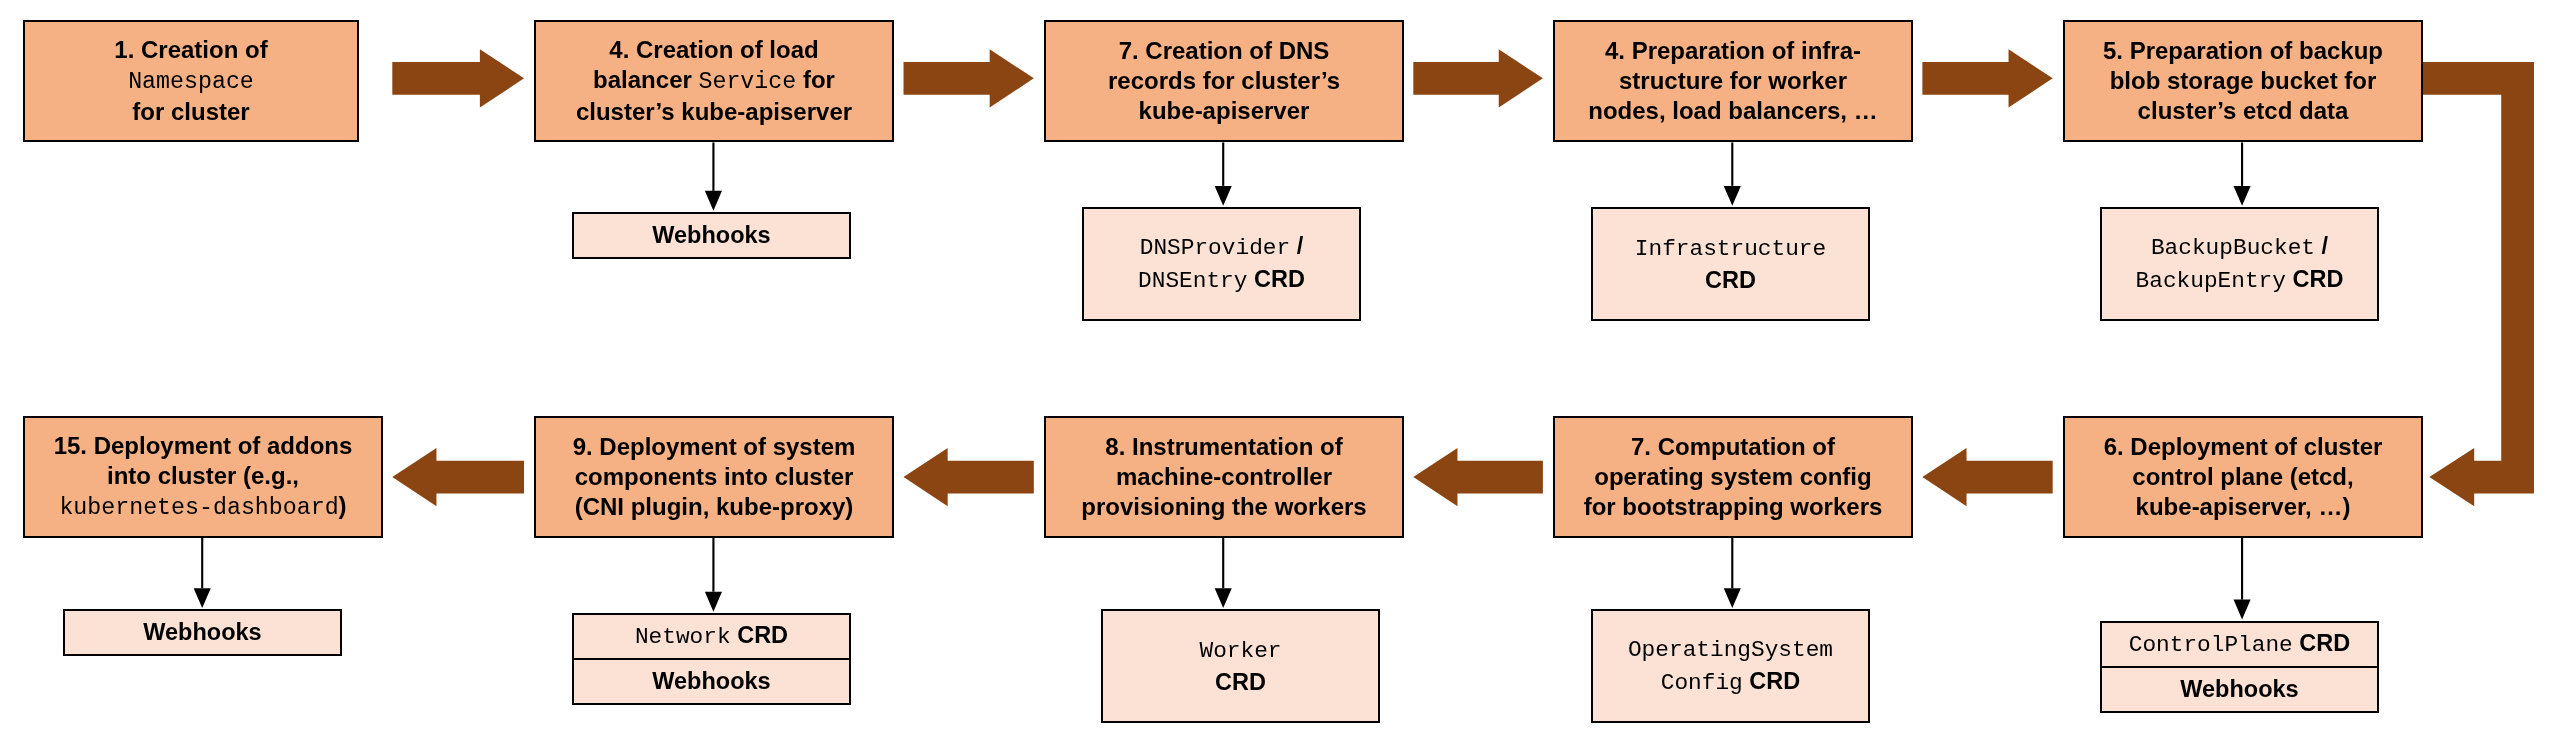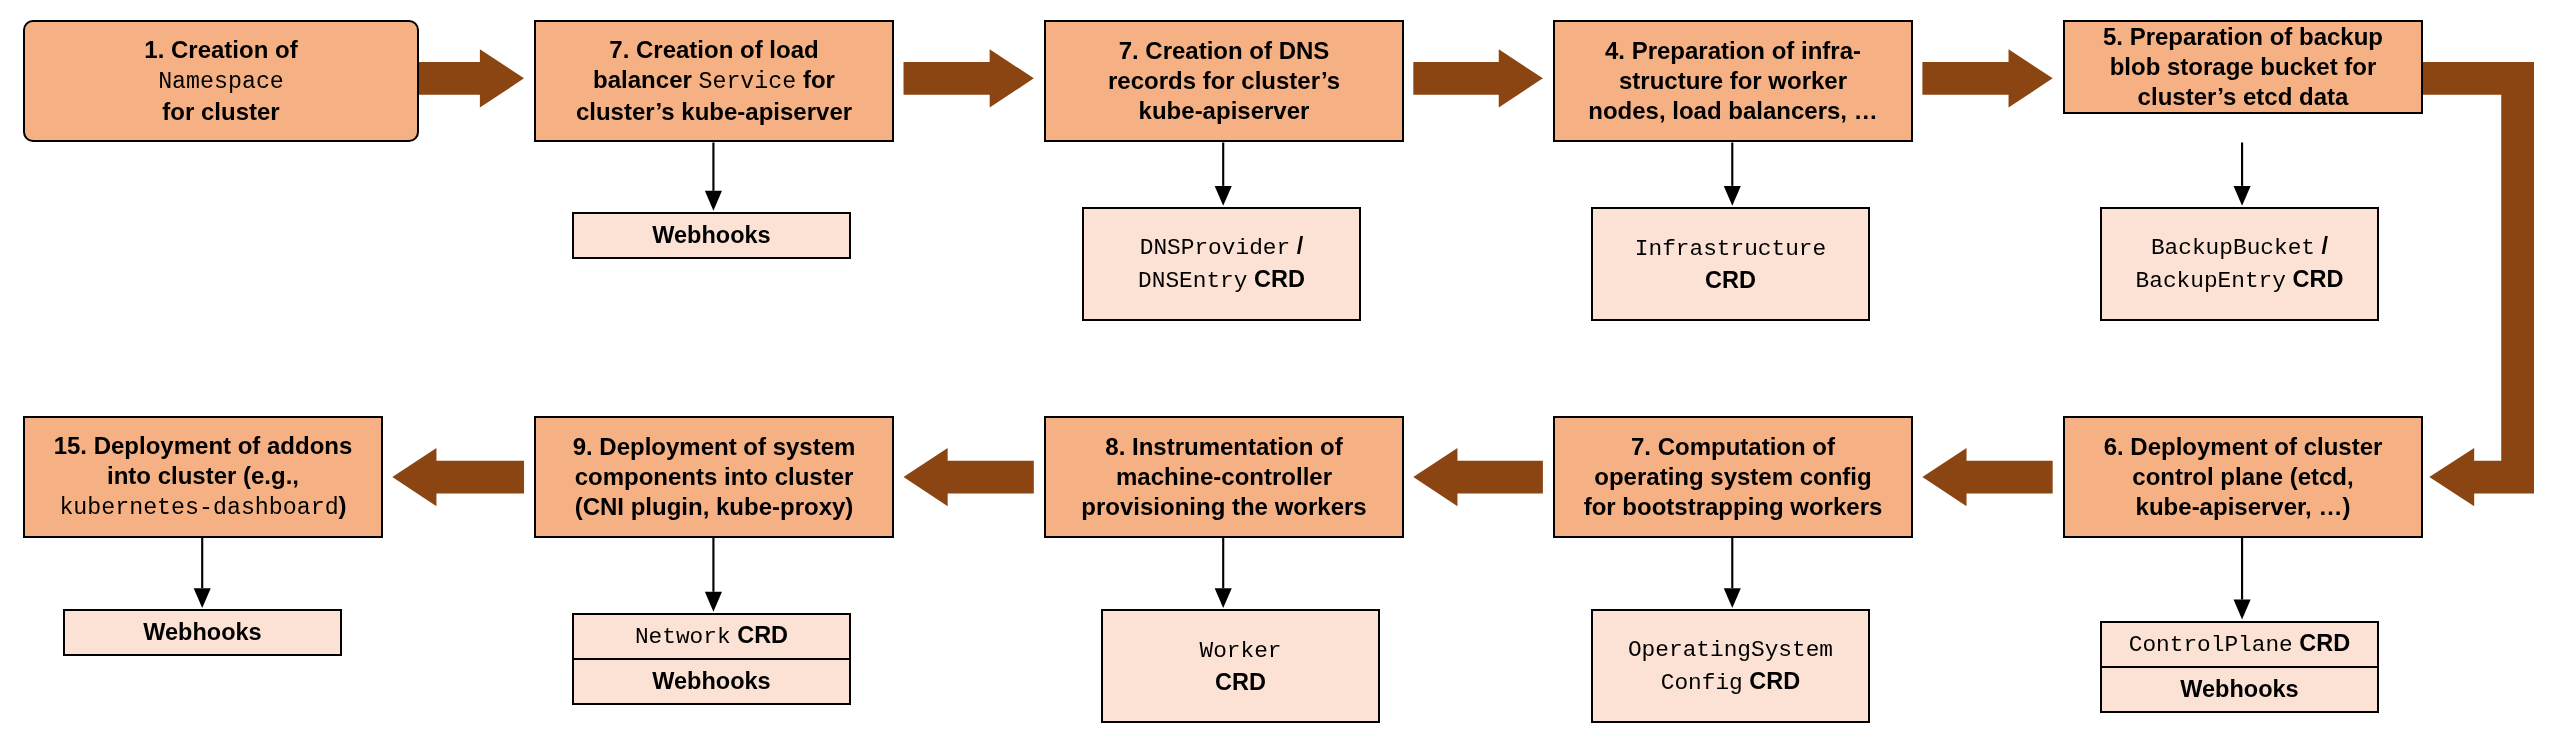--- a/index.html
+++ b/index.html
@@ -21,25 +21,25 @@
     text-align:center;font-weight:bold;font-size:24px;line-height:1.24;
     color:#000;box-sizing:border-box;padding:2.8px 5.7px;
   }
   .sub{
     background:var(--sub-fill);
     border:2.1px solid var(--line);
     font-size:23.5px;line-height:1.34;
   }
   .mono{font-family:"Liberation Mono","DejaVu Sans Mono",monospace;font-weight:500;font-size:0.97em;}
   
-  .b1{left:23px;top:20px;width:396px;height:122px;border-radius:10px;}
+  .b1{left:23px;top:20px;width:336px;height:122px;}
   .b2{left:534px;top:20px;width:360px;height:122px;}
   .b3{left:1044px;top:20px;width:360px;height:122px;}
   .b4{left:1553px;top:20px;width:360px;height:122px;}
-  .b5{left:2063px;top:20px;width:360px;height:94px;}
+  .b5{left:2063px;top:20px;width:360px;height:122px;}
   .b6{left:2063px;top:416px;width:360px;height:122px;}
   .b7{left:1553px;top:416px;width:360px;height:122px;}
   .b8{left:1044px;top:416px;width:360px;height:122px;justify-content:center;}
   .b9{left:534px;top:416px;width:360px;height:122px;justify-content:center;}
   .b10{left:23px;top:416px;width:360px;height:122px;}
   
   .p-webhooks2{left:572px;top:212px;width:279px;height:47px;}
   .p-dns{left:1082px;top:207px;width:279px;height:114px;}
   .p-infra{left:1591px;top:207px;width:279px;height:114px;}
   .p-backup{left:2100px;top:207px;width:279px;height:114px;}
@@ -105,21 +105,21 @@
     <g>
       <line x1="3149" y1="755" x2="3149" y2="842" stroke="var(--line)" stroke-width="3"></line>
       <polygon points="3137,842 3161,842 3149,870" style="fill:var(--line)"></polygon>
     </g>
   </svg>
 
   <div class="box b1">
       <span><span>1. Creation of</span><br><span class="mono">Namespace</span><br><span>for cluster</span></span>
     </div>
   <div class="box b2">
-      <span><span>7. Creation of load</span><br><span>balancer </span><span class="mono">Service</span><span> for</span><br><span>cluster’s kube-apiserver</span></span>
+      <span><span>4. Creation of load</span><br><span>balancer </span><span class="mono">Service</span><span> for</span><br><span>cluster’s kube-apiserver</span></span>
     </div>
   <div class="box b3">
       <span><span>7. Creation of DNS</span><br><span>records for cluster’s</span><br><span>kube-apiserver</span></span>
     </div>
   <div class="box b4">
       <span><span>4. Preparation of infra-</span><br><span>structure for worker</span><br><span>nodes, load balancers, …</span></span>
     </div>
   <div class="box b5">
       <span><span>5. Preparation of backup</span><br><span>blob storage bucket for</span><br><span>cluster’s etcd data</span></span>
     </div>

